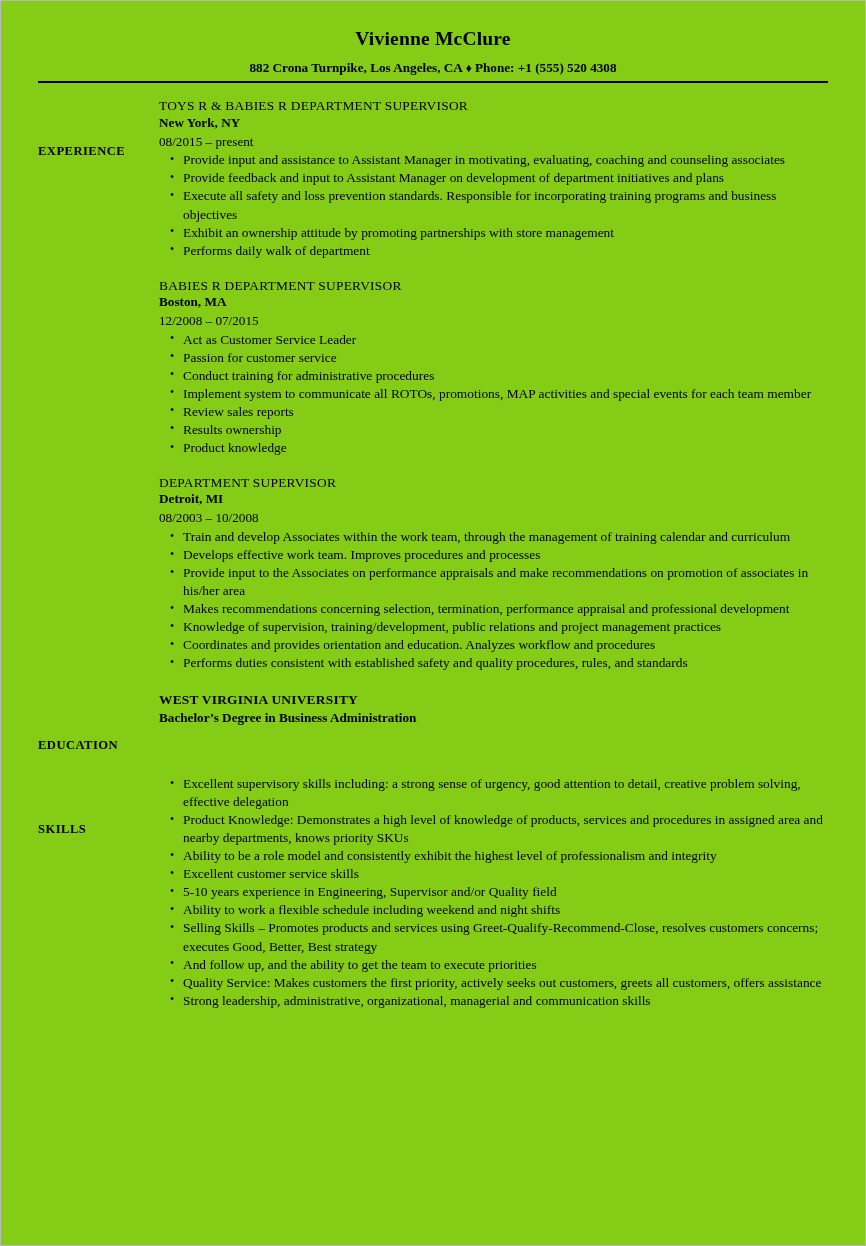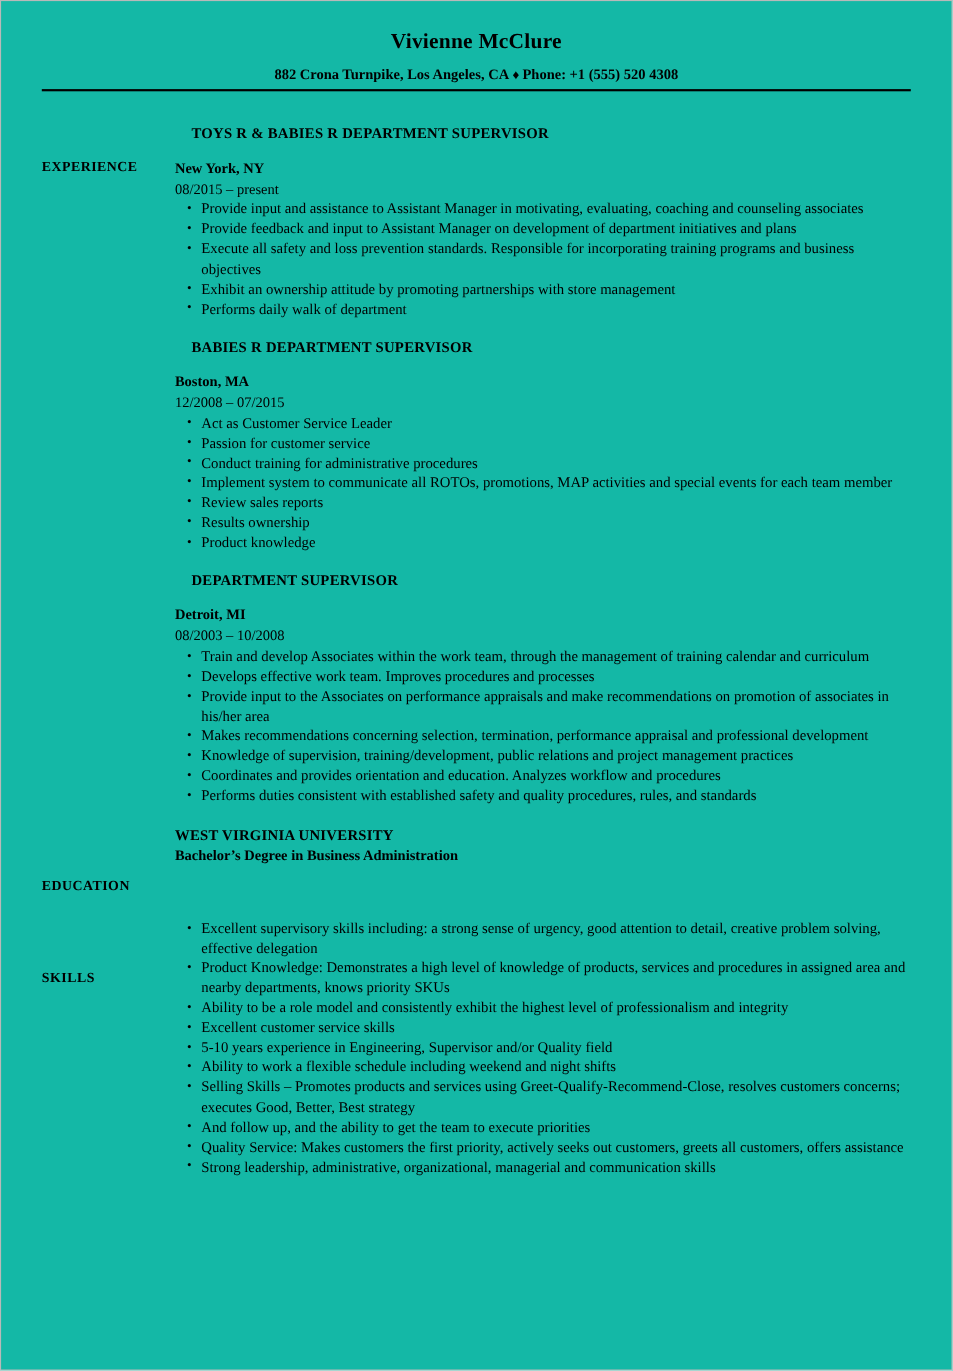--- a/index.html
+++ b/index.html
@@ -15,21 +15,21 @@
     color: #000000;
     -webkit-font-smoothing: none;
   }
 
   .page {
     position: relative;
     box-sizing: border-box;
     width: 866px;
     height: 1246px;
     border: 1px solid #b9b9b9;
-    background: #14b8a6;
+    background: #84cc16;
     overflow: hidden;
   }
 
   .page-inner {
     box-sizing: border-box;
     padding: 26px 37px 0 37px;
   }
 
   
   .header {
@@ -81,24 +81,24 @@
 
   
   .job {
     margin-bottom: 17px;
   }
   .job:last-child {
     margin-bottom: 0;
   }
   .job-title {
     font-size: 13.4px;
-    font-weight: bold;
+    font-weight: normal;
     letter-spacing: 0.25px;
     line-height: 1.3;
-    margin: 15px;
+    margin: 0;
   }
   .job-location {
     font-size: 13.2px;
     font-weight: bold;
     line-height: 1.28;
     margin: 0;
   }
   .job-dates {
     font-size: 13.2px;
     font-weight: normal;

